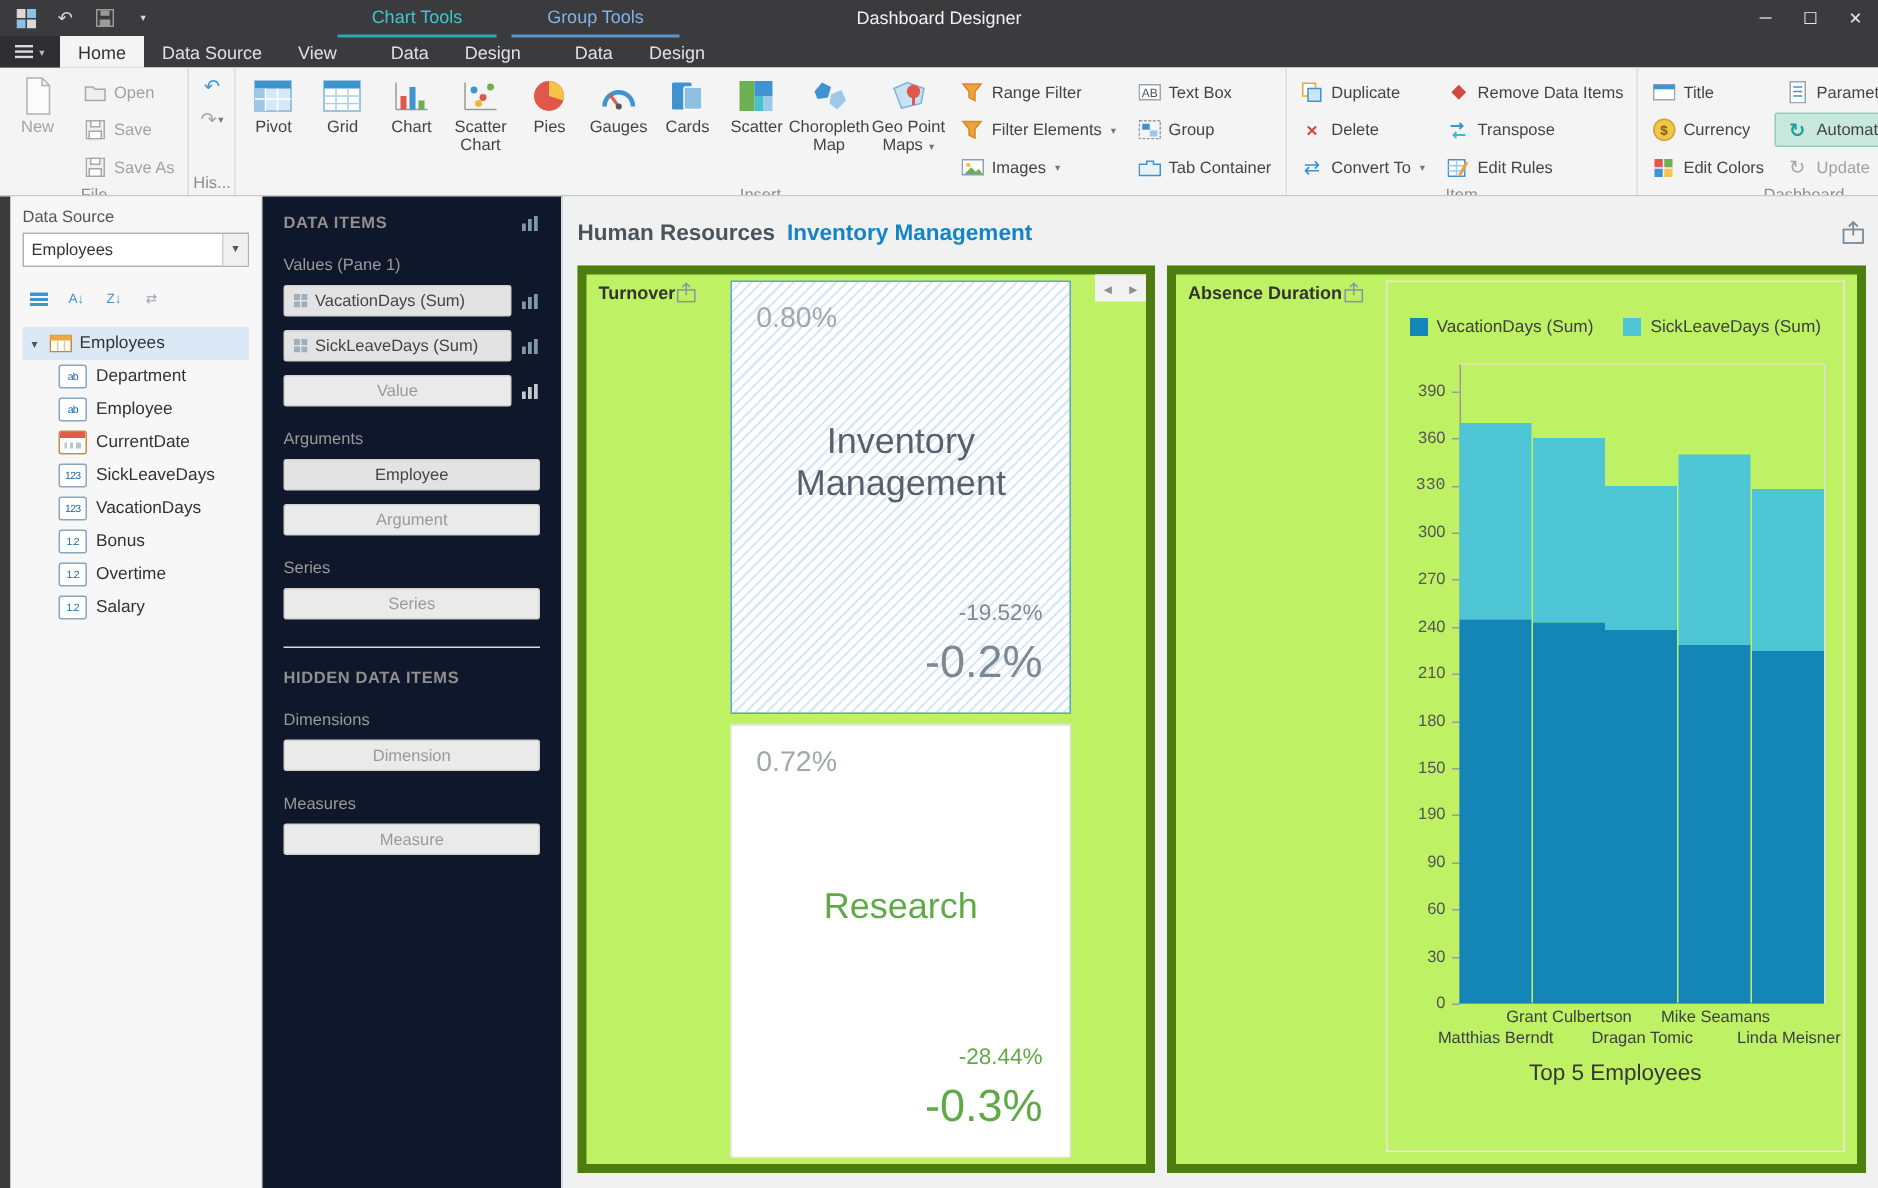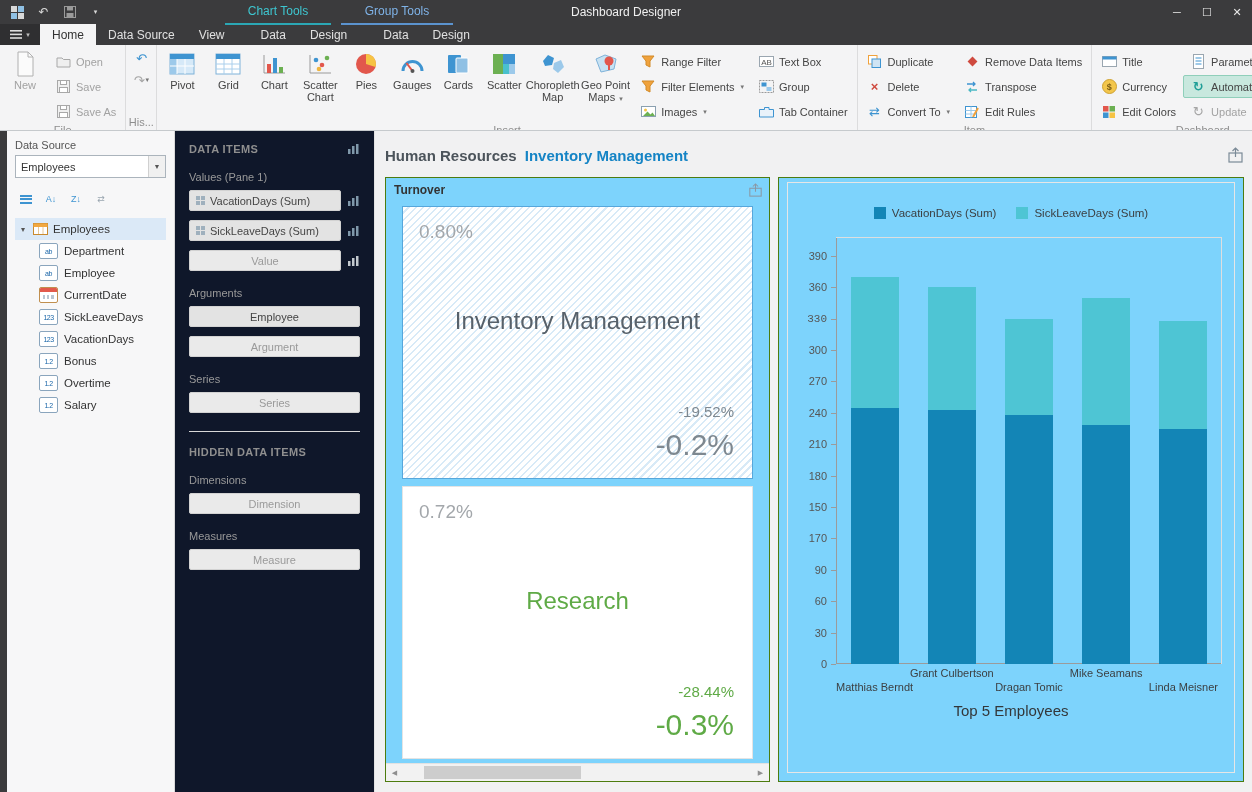--- a/index.html
+++ b/index.html
@@ -82,21 +82,21 @@
   .chip.ph{background:#eaeaea;color:#9a9a9a}
   .di-divider{border:none;border-top:1px solid #d8d8d8;margin:18px 0 0}
 
   
   .dash{flex:1;background:#f1f1f2;padding:12px 8px 10px 10px;display:flex;flex-direction:column;box-sizing:border-box}
   .dash-titlerow{display:flex;align-items:center;height:24px;margin-bottom:10px}
   .dash-title-prefix{font-size:15px;font-weight:bold;color:#4c545b}
   .dash-title-item{font-size:15px;font-weight:bold;color:#1584c5;margin-left:8px}
   .export-btn{margin-left:auto;display:inline-flex}
   .dash-body{display:flex;gap:8px;flex:1}
-  .panel{background:#7dd3fc;border:1px solid #4d7c0f;display:flex;flex-direction:column;box-sizing:border-box}
+  .panel{background:#bef264;border:6px solid #4d7c0f;display:flex;box-sizing:border-box}
   .panel-hd{height:24px;display:flex;align-items:center;padding:0 6px 0 8px;font-size:12px;font-weight:bold;color:#333;flex:none}
   .turnover{width:385px}
   .absence{width:466px}
 
   
   .cards{flex:1;display:flex;flex-direction:column;gap:7px;padding:4px 16px}
   .card{flex:1;position:relative;border:1px solid #e4e4e4;background:#fff}
   .card.selected{border:1px solid #57a7db;background:repeating-linear-gradient(135deg,#ffffff 0 3.5px,#d8eaf7 3.5px 5px)}
   .card-delta{position:absolute;top:14px;left:16px;font-size:19px}
   .card-title{position:absolute;top:42%;left:0;right:0;text-align:center;font-size:24px;transform:translateY(-50%)}
@@ -722,20 +722,29 @@
         <div class="hscroll">
           <span class="hs-btn">◀</span>
           <span class="hs-track">
               <span class="hs-thumb"></span>
             </span>
           <span class="hs-btn">▶</span>
         </div>
       </div>
 
       <div class="panel absence">
+        <div class="panel-hd">
+          <span>Absence Duration</span>
+          <span class="export-btn">
+            <svg width="15" height="14" viewBox="0 0 17 16">
+                <rect x="2" y="6" width="13" height="9" fill="none" stroke="#8a98a5" stroke-width="1.2"></rect>
+                <path d="M8.5 10 V1.5 M5.5 4 L8.5 1 L11.5 4" stroke="#8a98a5" stroke-width="1.2" fill="none"></path>
+              </svg>
+          </span>
+        </div>
         <div class="chart-wrap">
           <div class="legend">
             <span class="legend-item">
               <span class="legend-swatch" style="background: rgb(19, 133, 182);"></span>
               <span>VacationDays (Sum)</span>
             </span>
             <span class="legend-item">
               <span class="legend-swatch" style="background: rgb(78, 197, 212);"></span>
               <span>SickLeaveDays (Sum)</span>
             </span>
@@ -744,21 +753,21 @@
             <div class="axis-y"></div>
             <div class="axis-x"></div>
           <div class="ytick-label" style="top: 426px;">0</div>
               <div class="ytick-mark" style="top: 426px;"></div>
               <div class="ytick-label" style="top: 394.6px;">30</div>
               <div class="ytick-mark" style="top: 394.6px;"></div>
               <div class="ytick-label" style="top: 363.199px;">60</div>
               <div class="ytick-mark" style="top: 363.199px;"></div>
               <div class="ytick-label" style="top: 331.799px;">90</div>
               <div class="ytick-mark" style="top: 331.799px;"></div>
-              <div class="ytick-label" style="top: 300.398px;">170</div>
+              <div class="ytick-label" style="top: 300.398px;">190</div>
               <div class="ytick-mark" style="top: 300.398px;"></div>
               <div class="ytick-label" style="top: 268.998px;">150</div>
               <div class="ytick-mark" style="top: 268.998px;"></div>
               <div class="ytick-label" style="top: 237.597px;">180</div>
               <div class="ytick-mark" style="top: 237.597px;"></div>
               <div class="ytick-label" style="top: 206.197px;">210</div>
               <div class="ytick-mark" style="top: 206.197px;"></div>
               <div class="ytick-label" style="top: 174.796px;">240</div>
               <div class="ytick-mark" style="top: 174.796px;"></div>
               <div class="ytick-label" style="top: 143.396px;">270</div>

